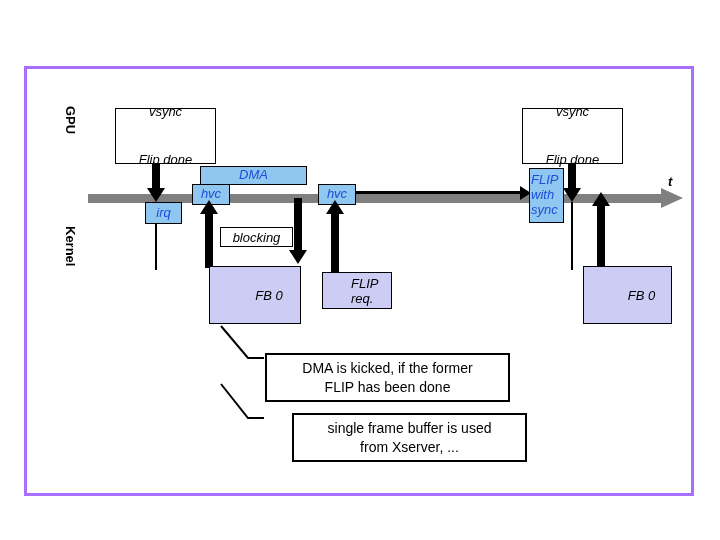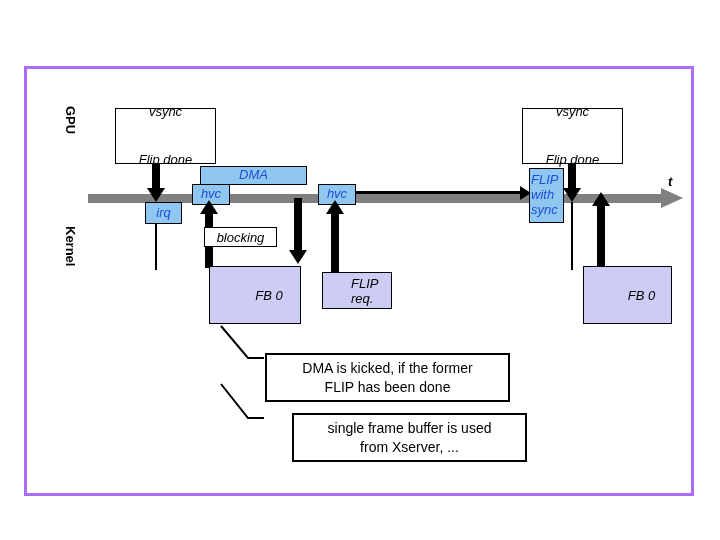--- a/index.html
+++ b/index.html
@@ -234,21 +234,21 @@
 
   <div class="lifeline" style="left:155px; top:224px; height:46px;"></div>
 
   <div class="blue-box" style="left:200px; top:166px; width:107px; height:19px;">DMA</div>
 
   <div class="blue-box" style="left:192px; top:184px; width:38px; height:21px;">hvc</div>
 
   <div class="arrow-shaft-v" style="left:205px; top:213px; height:55px;"></div>
   <div class="arrow-head-up" style="left:200px; top:200px;"></div>
 
-  <div class="outline-label" style="left:204px; top:227px; width:73px; height:20px;">blocking</div>
+  <div class="outline-label" style="left:220px; top:227px; width:73px; height:20px;">blocking</div>
 
   <div class="arrow-shaft-v" style="left:294px; top:198px; height:54px;"></div>
   <div class="arrow-head-down" style="left:289px; top:250px;"></div>
 
   <div class="lav-box" style="left:209px; top:266px; width:92px; height:58px;">FB 0</div>
 
   <div class="blue-box" style="left:318px; top:184px; width:38px; height:21px;">hvc</div>
 
   <div class="arrow-shaft-v" style="left:331px; top:213px; height:61px;"></div>
   <div class="arrow-head-up" style="left:326px; top:200px;"></div>

